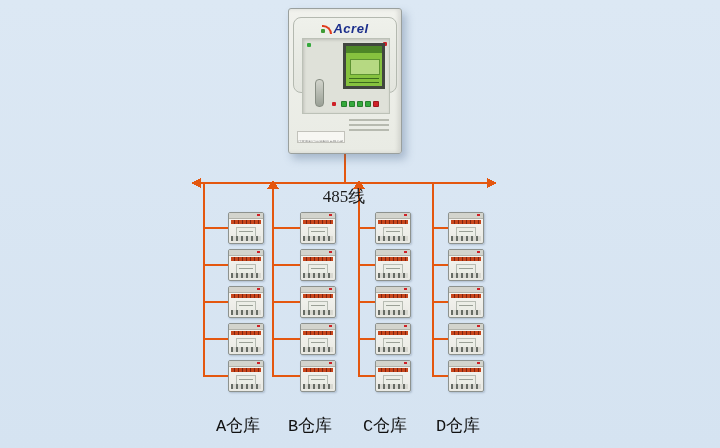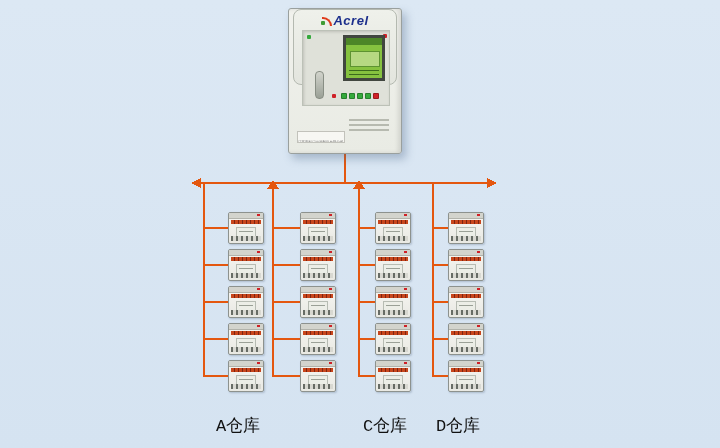--- a/index.html
+++ b/index.html
@@ -13,21 +13,21 @@
   .arrow polygon{fill:var(--bus,#e4570f);}
 
   .bus-label{position:absolute;left:304px;top:185px;width:80px;text-align:center;
              font-family:"Liberation Serif","DejaVu Serif",serif;font-size:17px;color:#1b1b1b;}
 
   
   .cabinet{position:absolute;left:288px;top:8px;width:114px;height:146px;box-sizing:border-box;
            background:linear-gradient(180deg,#f1f2ed,var(--cabinet-body,#e9ebe4));
            border:1px solid #9aa09e;border-radius:3px;
            box-shadow:4px 5px 8px rgba(70,95,130,.35), inset -3px 0 4px rgba(0,0,0,.10);}
-  .cab-door{position:absolute;left:4px;top:0;width:104px;height:76px;box-sizing:border-box;
+  .cab-door{position:absolute;left:4px;top:8px;width:104px;height:76px;box-sizing:border-box;
             border:1px solid #b4b9b0;border-radius:8px;
             background:linear-gradient(180deg,#eff1eb,#e3e5de);}
   .cab-logo{position:absolute;left:0;top:3px;width:100%;text-align:center;
             font-style:italic;font-weight:bold;font-size:13px;letter-spacing:.5px;
             color:var(--brand-navy,#1c2f8c);}
   .logo-mark{position:relative;display:inline-block;width:11px;height:8px;margin-right:1px;}
   .logo-mark::before{content:"";position:absolute;left:1px;top:0;width:8px;height:7px;
             border:2px solid var(--brand-red,#e03a1a);border-bottom:none;border-left:none;
             border-radius:0 9px 0 0;}
   .logo-mark::after{content:"";position:absolute;left:0;bottom:0;width:4px;height:4px;
@@ -116,20 +116,21 @@
       <line x1="432" y1="376" x2="449" y2="376"></line>
     </g>
     <g class="arrow">
       <polygon points="191,183 201,178 201,188"></polygon>
       <polygon points="497,183 487,178 487,188"></polygon>
       <polygon points="273,180 267,189 279,189"></polygon>
       <polygon points="359,180 353,189 365,189"></polygon>
     </g>
   </svg>
 
+  <div class="bus-label">485线</div>
 
   <div class="cabinet">
     <div class="cab-door">
       <div class="cab-logo">
         <span class="logo-mark"></span><span>Acrel</span>
       </div>
       <div class="cab-panel">
         <div class="led led-g" style="left:4px;top:4px"></div>
         <div class="led led-r" style="right:2px;top:3px"></div>
         <div class="screen">
@@ -314,16 +315,17 @@
   <div class="device">
     <div class="d-top"></div>
     <div class="d-dot"></div>
     <div class="d-stripe"></div>
     <div class="d-screen"></div>
     <div class="d-bottom"></div>
   </div>
 </div>
 
   <div class="col-label" style="left:198px">A仓库</div>
+  <div class="col-label" style="left:270px">B仓库</div>
   <div class="col-label" style="left:345px">C仓库</div>
   <div class="col-label" style="left:418px">D仓库</div>
 
 </div>
 
 </body></html>

